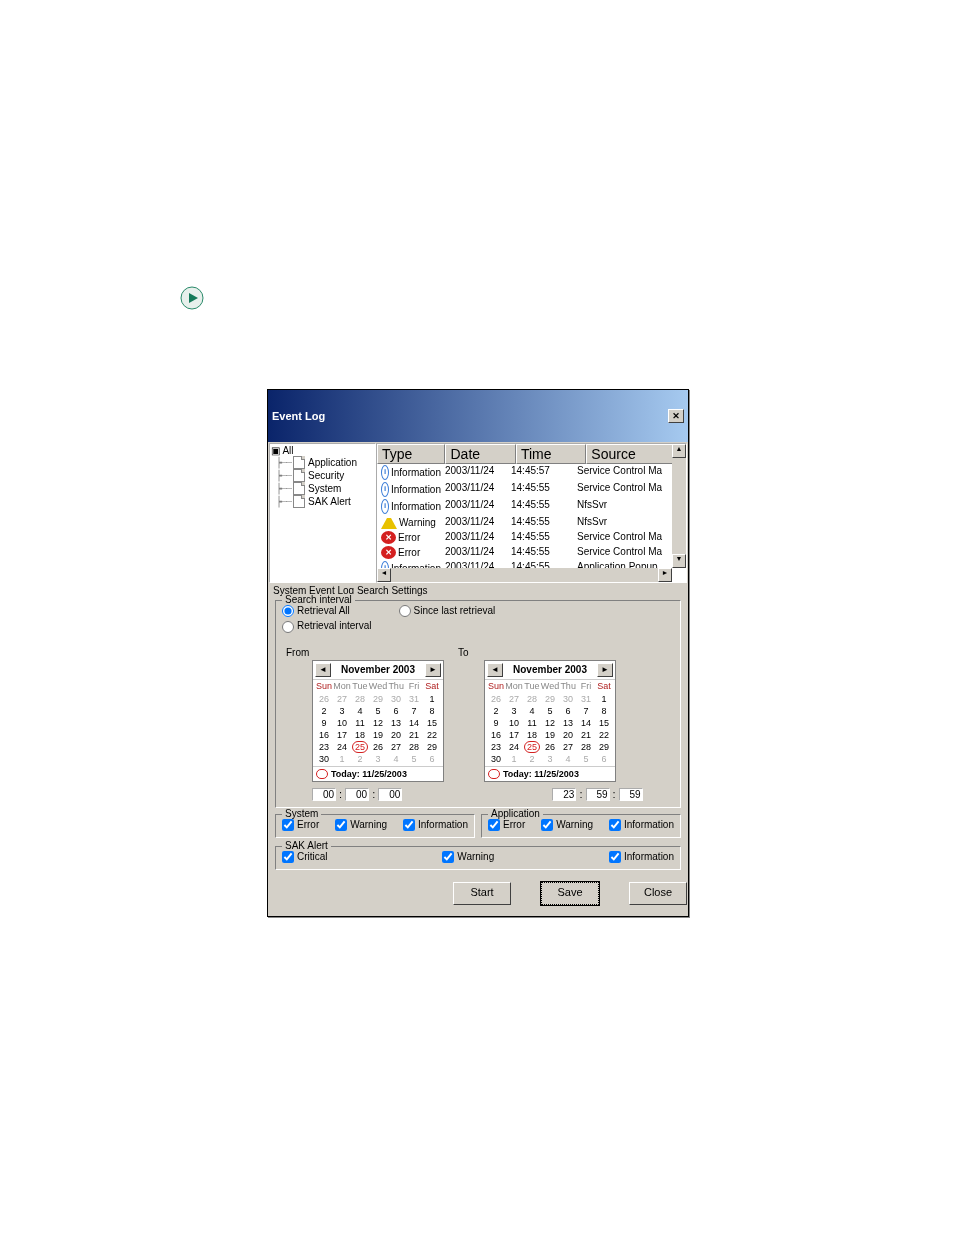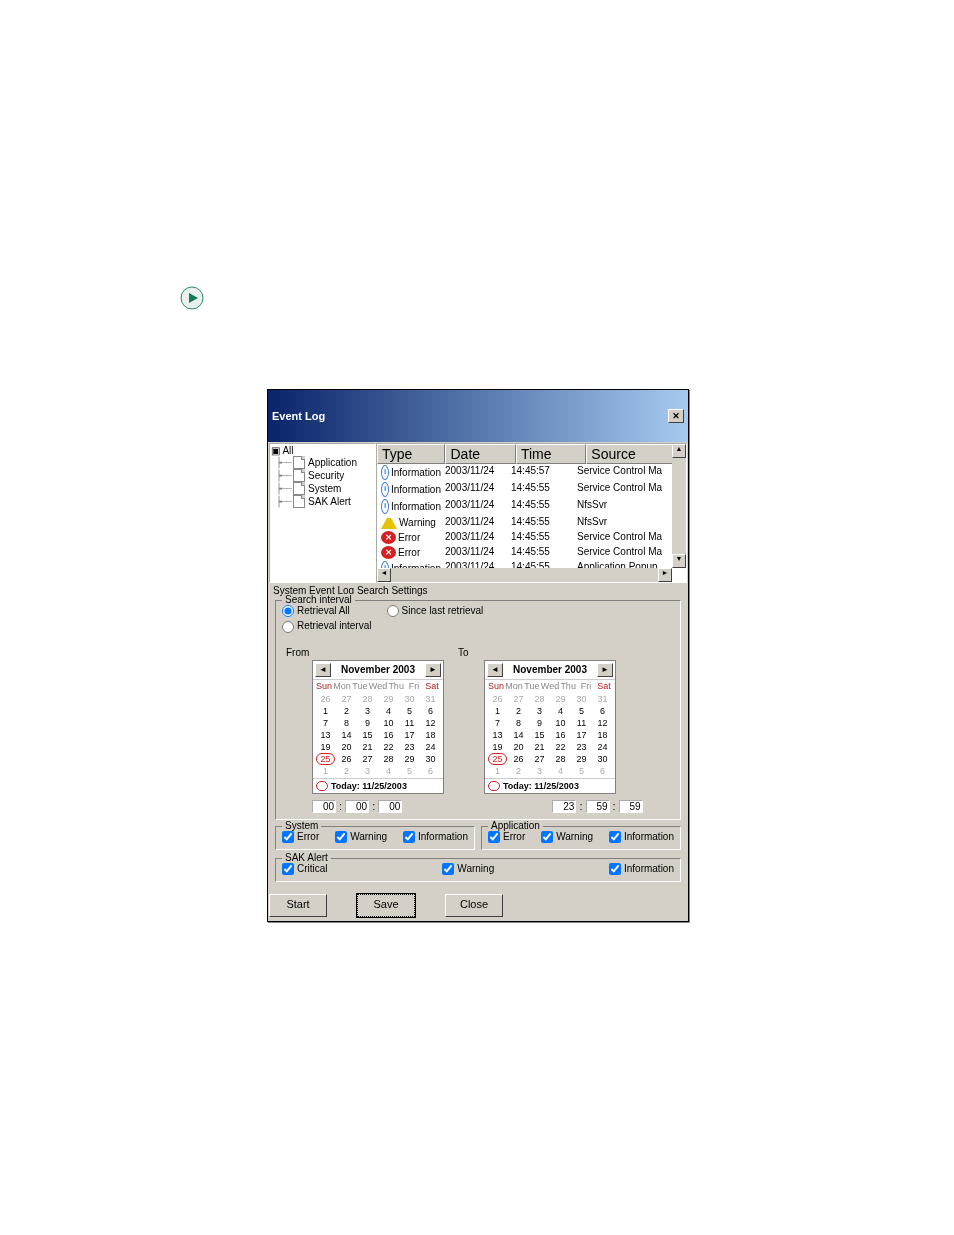--- a/index.html
+++ b/index.html
@@ -39,33 +39,33 @@
   input[type=radio], input[type=checkbox] { margin:0 3px 0 0; vertical-align:middle; width:12px; height:12px; }
   .calendars { display:flex; gap:40px; margin:14px 0 4px 30px; }
   .cal-wrap { }
   .cal-label { font-size:10px; margin-bottom:2px; margin-left:-26px; }
   .calendar { background:#fff; border:1px solid #808080; width:130px; font-size:9px; }
   .cal-head { display:flex; justify-content:space-between; align-items:center; padding:2px; border-bottom:1px solid #ccc; background:#fff; }
   .cal-nav { width:14px; height:12px; background:#d4d0c8; border:1px solid #fff; border-right-color:#404040; border-bottom-color:#404040; text-align:center; font-size:8px; line-height:11px; }
   .cal-month { font-weight:bold; font-size:10px; }
   .cal-days { display:grid; grid-template-columns:repeat(7,1fr); text-align:center; color:#888; padding:1px 2px; }
   .cal-days span:first-child, .cal-days span:last-child { color:#b02020; }
-  .cal-grid { display:grid; grid-template-columns:repeat(6,1fr); text-align:center; padding:1px 2px; }
+  .cal-grid { display:grid; grid-template-columns:repeat(7,1fr); text-align:center; padding:1px 2px; }
   .cal-grid span { padding:1px 0; }
   .cal-grid .other { color:#aaa; }
   .cal-grid .today { background:#fff; border:1px solid #d42020; border-radius:7px; padding:0; margin:0 1px; color:#d42020; }
   .cal-foot { padding:2px 3px; border-top:1px solid #ccc; display:flex; align-items:center; gap:3px; font-size:9px; }
   .today-dot { width:10px; height:8px; border:1px solid #d42020; border-radius:5px; display:inline-block; }
   .time-row { margin-left:30px; margin-top:2px; }
   .time-row input { width:20px; font-size:10px; border:1px inset #fff; padding:0 1px; text-align:right; }
   .two-cols { display:flex; gap:6px; padding:0 6px; }
   .two-cols .fieldset { flex:1; margin:4px 0; }
   .inline-checks { display:flex; justify-content:space-between; font-size:10px; }
   .inline-checks label { display:flex; align-items:center; }
-  .buttons { display:flex; justify-content:flex-start; gap:30px; padding:8px 0 3px 0; }
+  .buttons { display:flex; justify-content:flex-end; gap:30px; padding:8px 0 10px 0; }
   .btn { width:56px; height:21px; background:#d4d0c8; border:1px solid #fff; border-right-color:#404040; border-bottom-color:#404040; font-size:11px; text-align:center; line-height:19px; }
   .btn.default { border:1px dotted #000; outline:1px solid #000; }
   .timerow-flex { display:flex; gap:146px; }
 </style>
 </head>
 <body>
 
 <div class="page">
   <div class="play-icon">
     <svg width="24" height="24" viewBox="0 0 24 24">
@@ -176,21 +176,21 @@
           </div>
         </div>
       </div>
 
       <div class="section-title">System Event Log Search Settings</div>
 
       <div class="fieldset">
         <div class="legend">Search interval</div>
         <div class="radio-row">
           <label><input type="radio" checked="" style=""><span>Retrieval All</span></label>
-          <label style="margin-left:34px"><input type="radio" style=""><span>Since last retrieval</span></label>
+          <label style="margin-left:46px"><input type="radio" style=""><span>Since last retrieval</span></label>
         </div>
         <div class="radio-row" style="margin-top:3px">
           <label><input type="radio" style=""><span>Retrieval interval</span></label>
         </div>
 
         <div class="calendars">
           <div class="cal-wrap">
             <div class="cal-label">From</div>
             <div class="calendar">
               <div class="cal-head">

